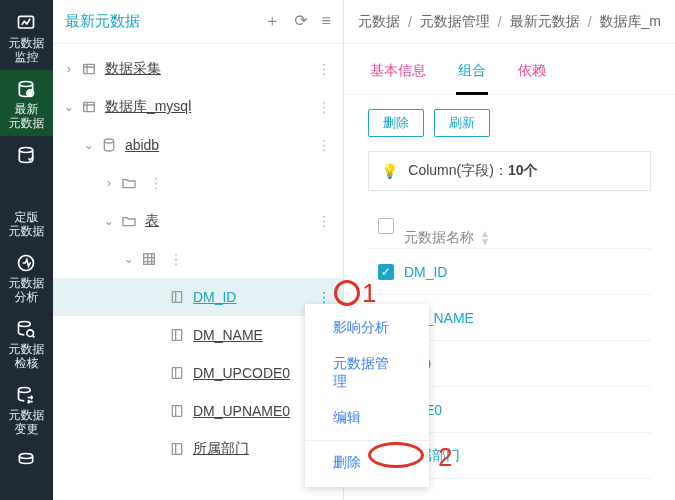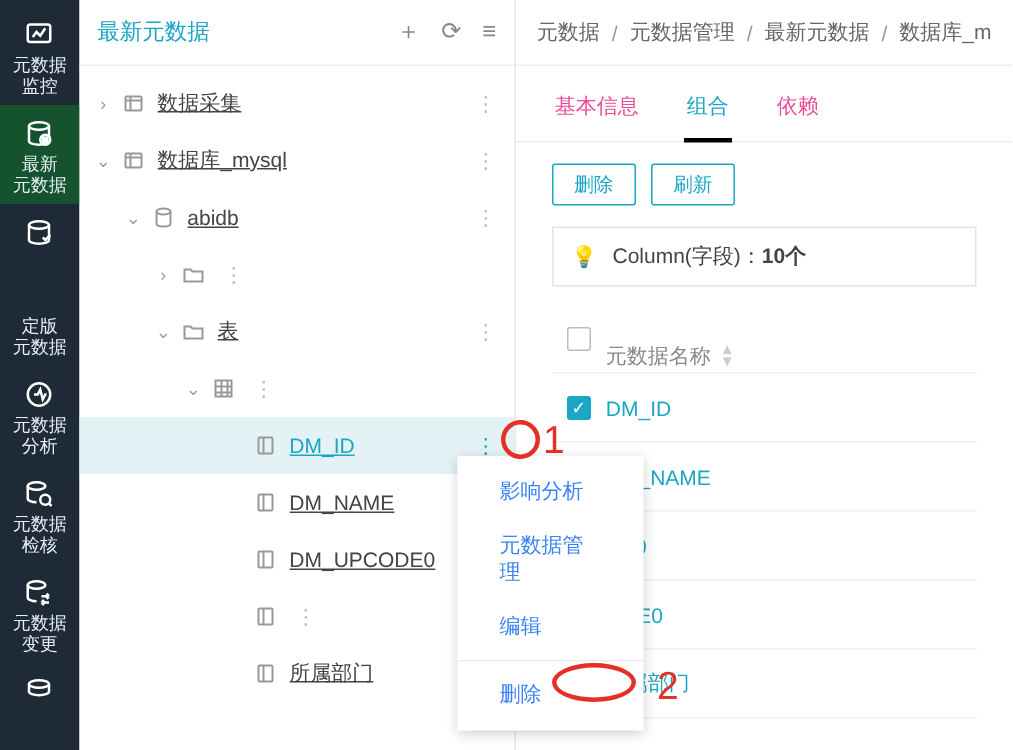--- a/index.html
+++ b/index.html
@@ -247,20 +247,21 @@
         <span class="more">⋮</span>
       </div>
       <div class="tnode depth4">
         <span class="expander"></span>
         <span class="ticon">
           <svg width="16" height="16" viewBox="0 0 24 24" fill="none" stroke="#999" stroke-width="2">
             <rect x="5" y="4" width="14" height="16" rx="1"></rect>
             <path d="M10 4v16"></path>
           </svg>
         </span>
+        <span class="label">DM_UPNAME0</span>
         <span class="more">⋮</span>
       </div>
       <div class="tnode depth4">
         <span class="expander"></span>
         <span class="ticon">
           <svg width="16" height="16" viewBox="0 0 24 24" fill="none" stroke="#999" stroke-width="2">
             <rect x="5" y="4" width="14" height="16" rx="1"></rect>
             <path d="M10 4v16"></path>
           </svg>
         </span>

